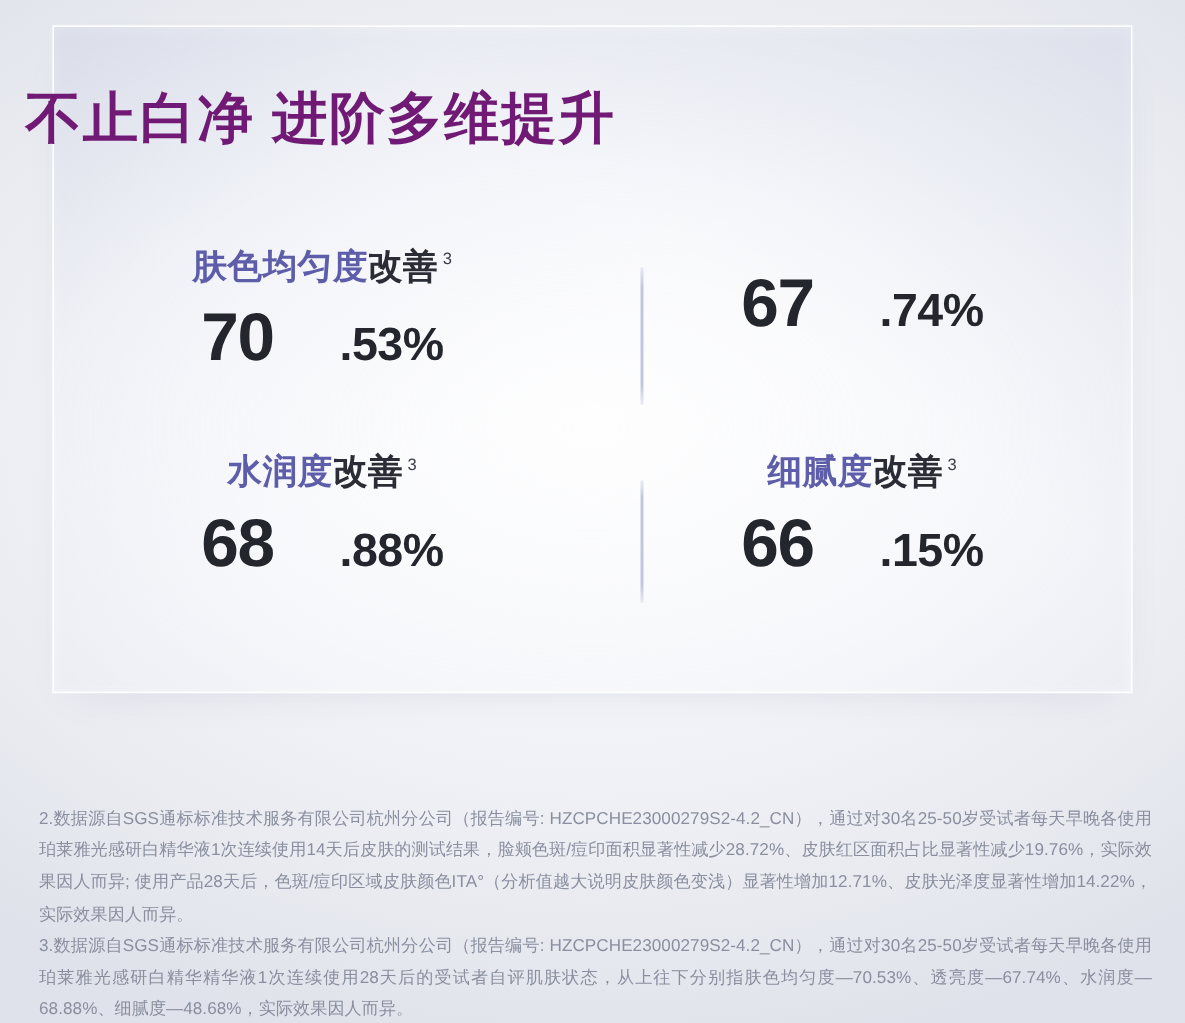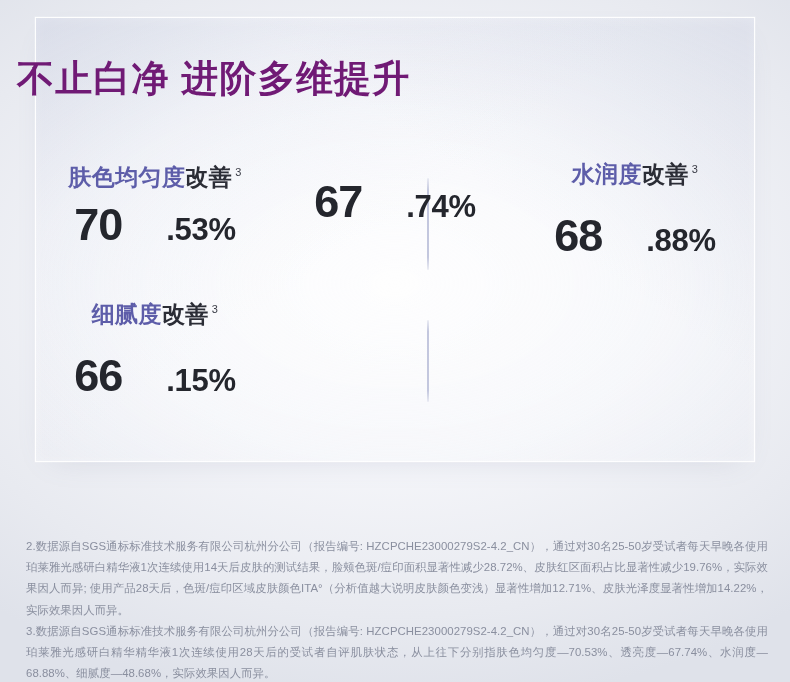--- a/index.html
+++ b/index.html
@@ -68,33 +68,33 @@
   }
 
   
   .grid {
     position: absolute;
     left: 35px;
     top: 150px;
     width: 720px;
     height: 280px;
     display: grid;
-    grid-template-columns: 1fr 1fr 1fr;
+    grid-template-columns: 1fr 1fr;
     grid-template-rows: 1fr 1fr;
   }
 
   .cell {
     position: relative;
     display: flex;
     flex-direction: column;
     align-items: center;
     justify-content: flex-start;
     padding-top: 16px;
   }
-  .cell.row2 { padding-top: 13px; gap: 14px; }
+  .cell.row2 { padding-top: 13px; }
 
   
   .divider {
     position: absolute;
     width: 1.5px;
     left: 392px;
     background: linear-gradient(180deg, rgba(186,191,216,0.25) 0%, #c3c7de 14%, #c3c7de 86%, rgba(186,191,216,0.25) 100%);
     border-radius: 1px;
   }
   .divider.d1 { top: 28px;  height: 92px; }

